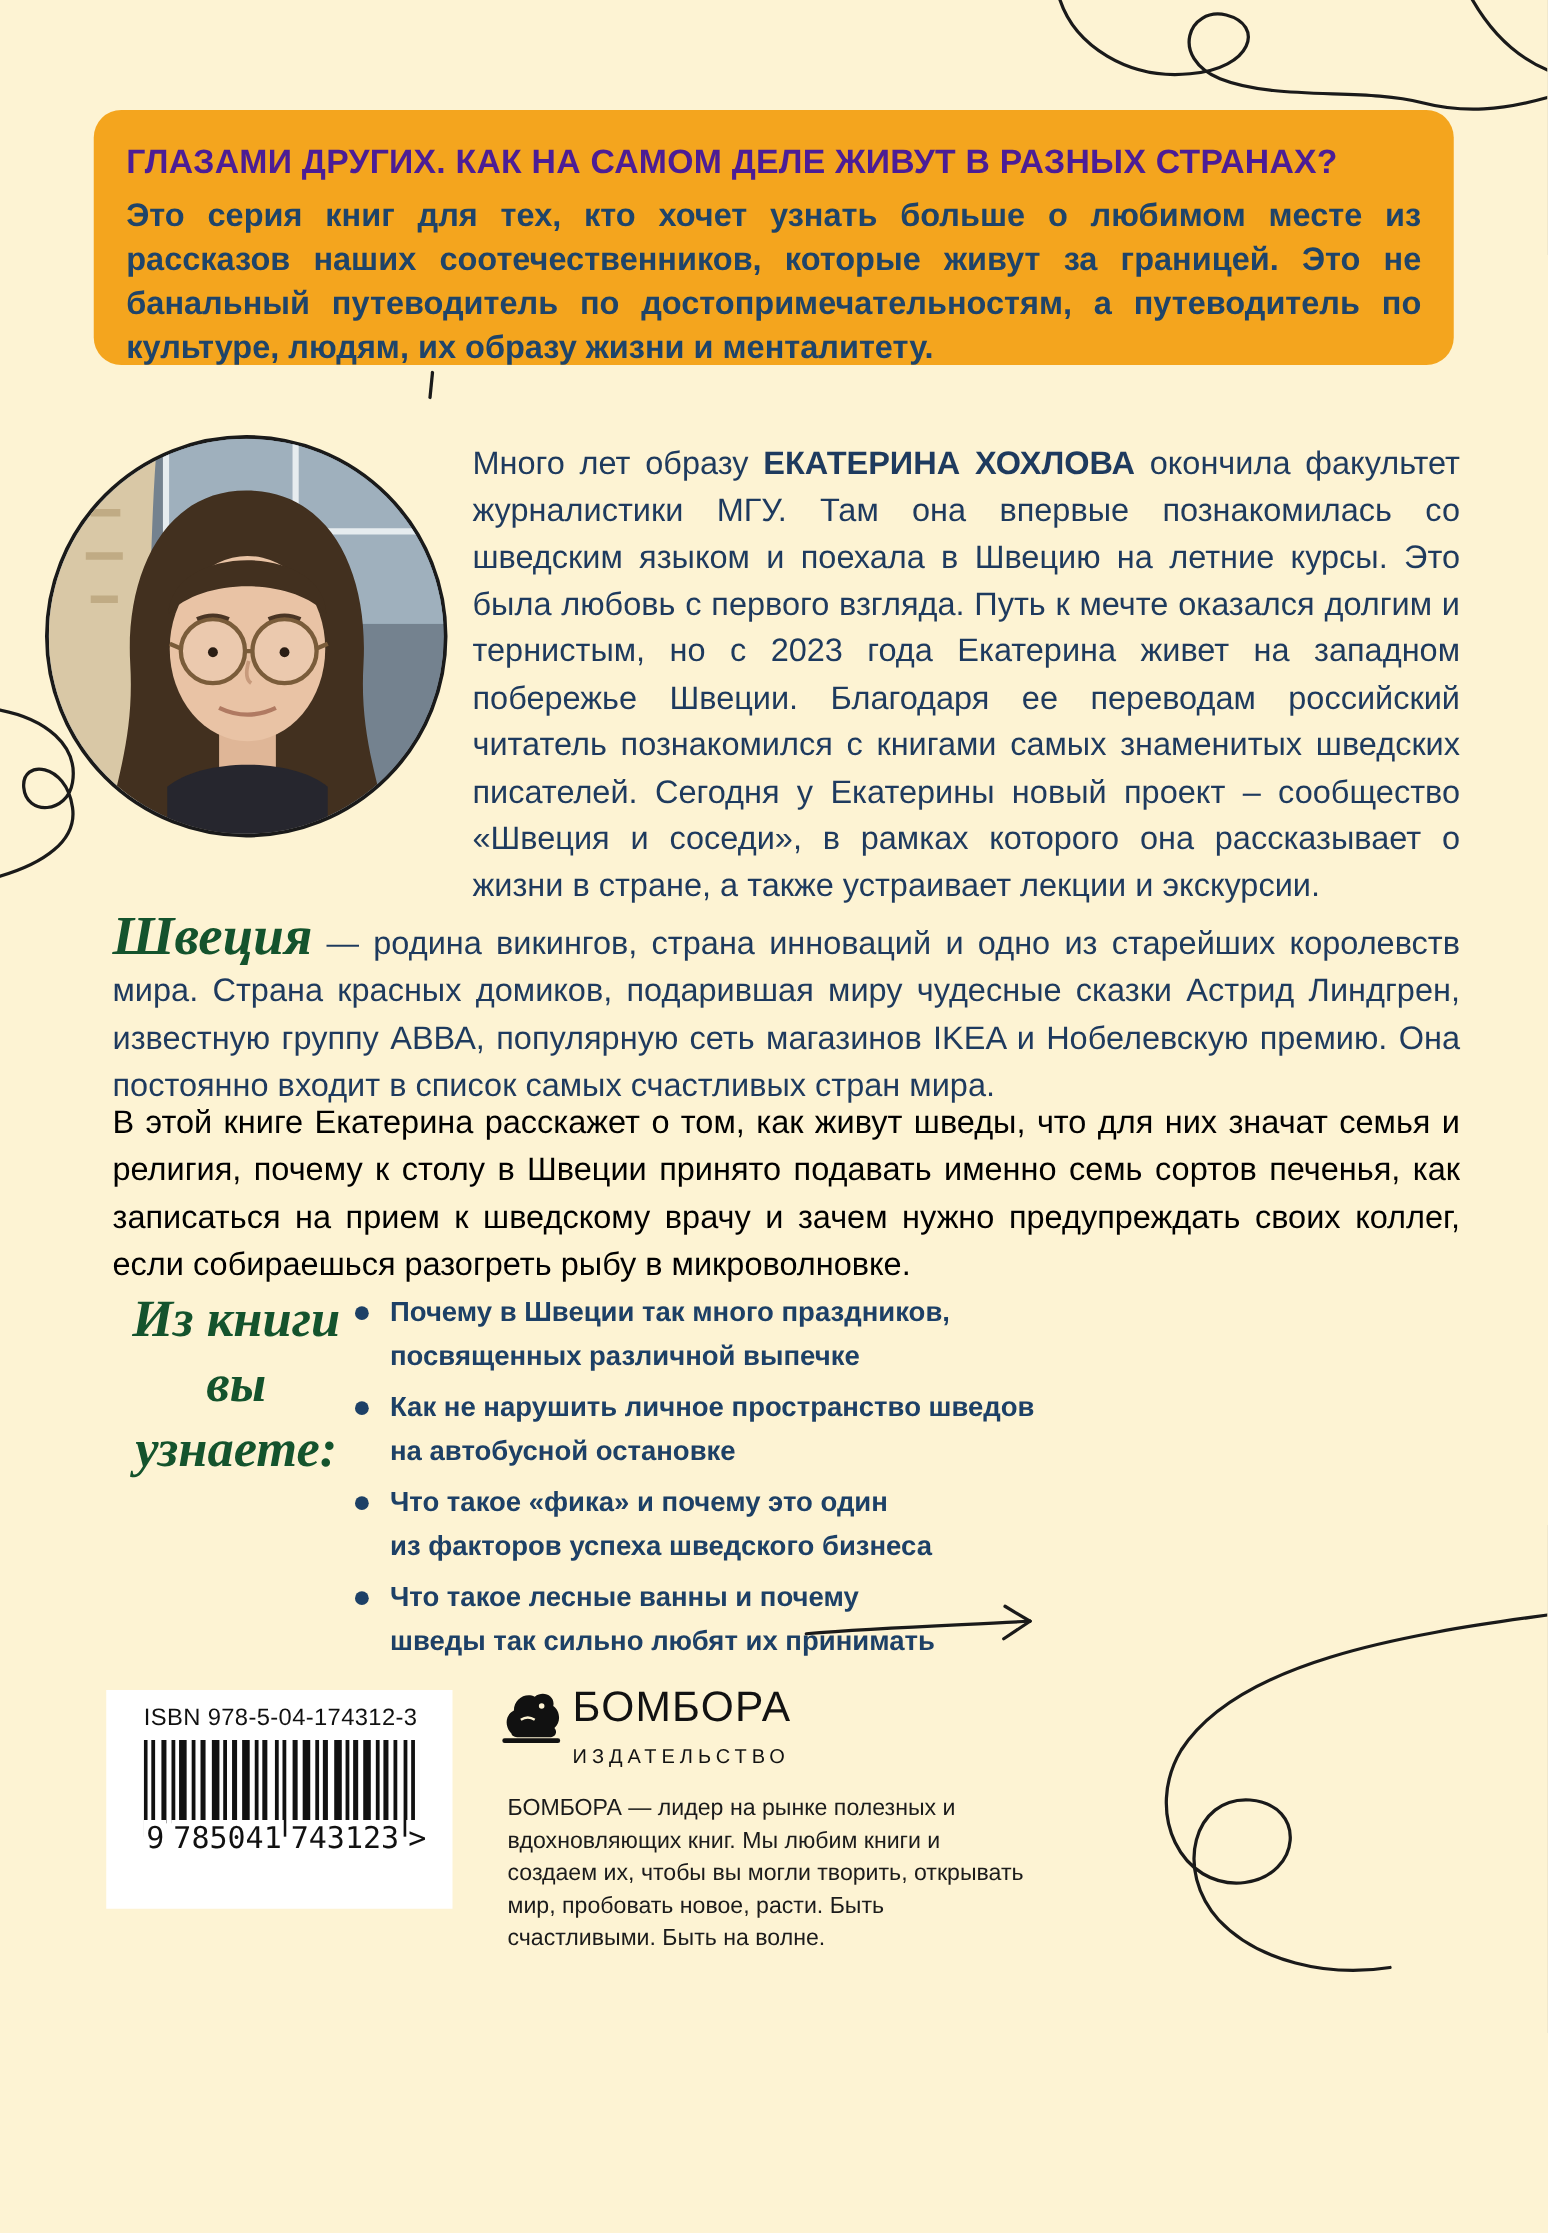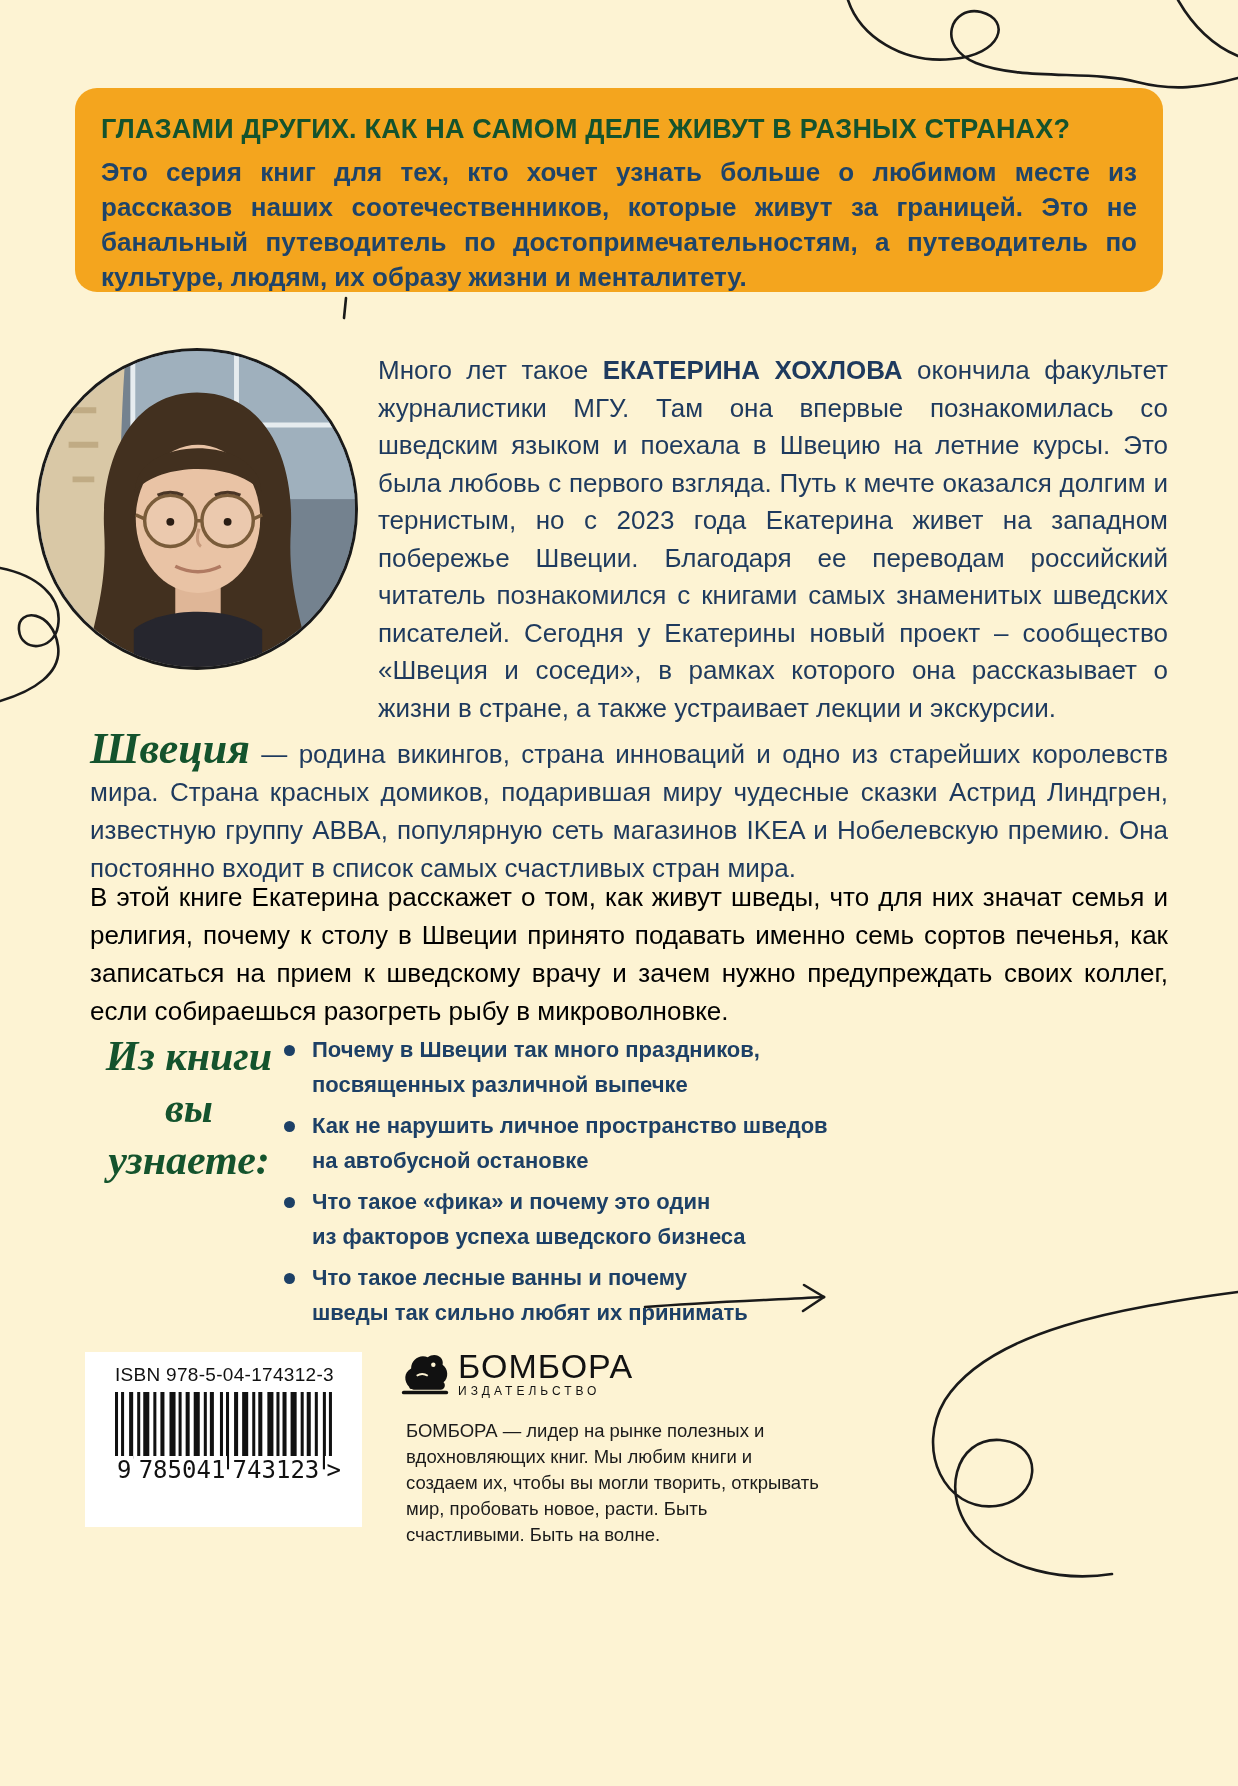--- a/index.html
+++ b/index.html
@@ -16,21 +16,21 @@
     position:absolute;left:0;top:0;width:1238px;height:1786px;
     pointer-events:none;
   }
   
   .series-box{
     position:absolute;left:75px;top:88px;width:1088px;height:204px;
     background:#f4a51e;border-radius:22px;
     box-sizing:border-box;padding:26px 26px 20px 26px;
   }
   .series-title{
-    font-size:27px;font-weight:bold;color:#14532d;
+    font-size:27px;font-weight:bold;color:#4c1d95;
     letter-spacing:.2px;margin-bottom:10px;
   }
   .series-body{
     font-size:26px;font-weight:600;color:#1f4469;
     line-height:35px;text-align:justify;
   }
   
   .author-photo{
     position:absolute;left:36px;top:348px;width:316px;height:316px;
     border-radius:50%;border:3px solid #1a1a1a;overflow:hidden;
@@ -84,21 +84,21 @@
   .bc-digits{
     display:flex;justify-content:space-between;width:228px;
     font-family:"DejaVu Sans Mono", monospace;
     font-size:24px;color:#111;margin-top:-16px;background:transparent;
   }
   .bc-digits span{background:#fff;padding:0 2px;}
   .publisher{position:absolute;left:400px;top:1348px;width:430px;}
   .logo-row{display:flex;align-items:flex-start;}
   .logo-icon{width:50px;height:52px;margin-right:8px;}
   .pub-name{font-size:34px;font-weight:normal;color:#121212;letter-spacing:1px;line-height:36px;}
-  .pub-sub{font-size:12px;color:#121212;letter-spacing:4px;margin-top:0;}
+  .pub-sub{font-size:16px;color:#121212;letter-spacing:4px;margin-top:13px;}
   .pub-desc{
     margin:18px 0 0 6px;font-size:18.5px;line-height:26px;color:#1b1b1b;width:420px;
   }
 </style>
 </head>
 <body>
 
 <div class="page">
 
   <svg class="deco-overlay" viewBox="0 0 1238 1786">
@@ -139,21 +139,21 @@
       <circle cx="133" cy="173" r="4" fill="#2a1d14"></circle>
       <circle cx="191" cy="173" r="4" fill="#2a1d14"></circle>
       <path d="M120 146 Q133 140 146 146 M178 146 Q191 140 204 146" stroke="#4a3525" stroke-width="3" fill="none"></path>
       <path d="M162 180 Q158 194 164 198" stroke="#c79a7c" stroke-width="3" fill="none"></path>
       <path d="M138 218 Q161 229 184 218" stroke="#b07a62" stroke-width="3.5" fill="none"></path>
       <path d="M 96 320 L 96 282 C 124 258, 198 258, 226 282 L 226 320 Z" fill="#26262e"></path>
     </svg>
   </div>
 
   <p class="author-text">
-    <span>Много лет такое</span>
+    <span>Много лет образу</span>
     <b>ЕКАТЕРИНА ХОХЛОВА</b>
     <span>окончила факультет журналистики МГУ. Там она впервые познакомилась со шведским языком и поехала в Швецию на летние курсы. Это была любовь с первого взгляда. Путь к мечте оказался долгим и тернистым, но с 2023 года Екатерина живет на западном побережье Швеции. Благодаря ее переводам российский читатель познакомился с книгами самых знаменитых шведских писателей. Сегодня у Екатерины новый проект – сообщество «Швеция и соседи», в рамках которого она рассказывает о жизни в стране, а также устраивает лекции и экскурсии.</span>
   </p>
 
   <p class="sweden-par">
     <span class="script lead-word">Швеция</span>
     <span>—</span>
     <span>родина викингов, страна инноваций и одно из старейших королевств мира. Страна красных домиков, подарившая миру чудесные сказки Астрид Линдгрен, известную группу АВВА, популярную сеть магазинов IKEA и Нобелевскую премию. Она постоянно входит в список самых счастливых стран мира.</span>
   </p>
 

